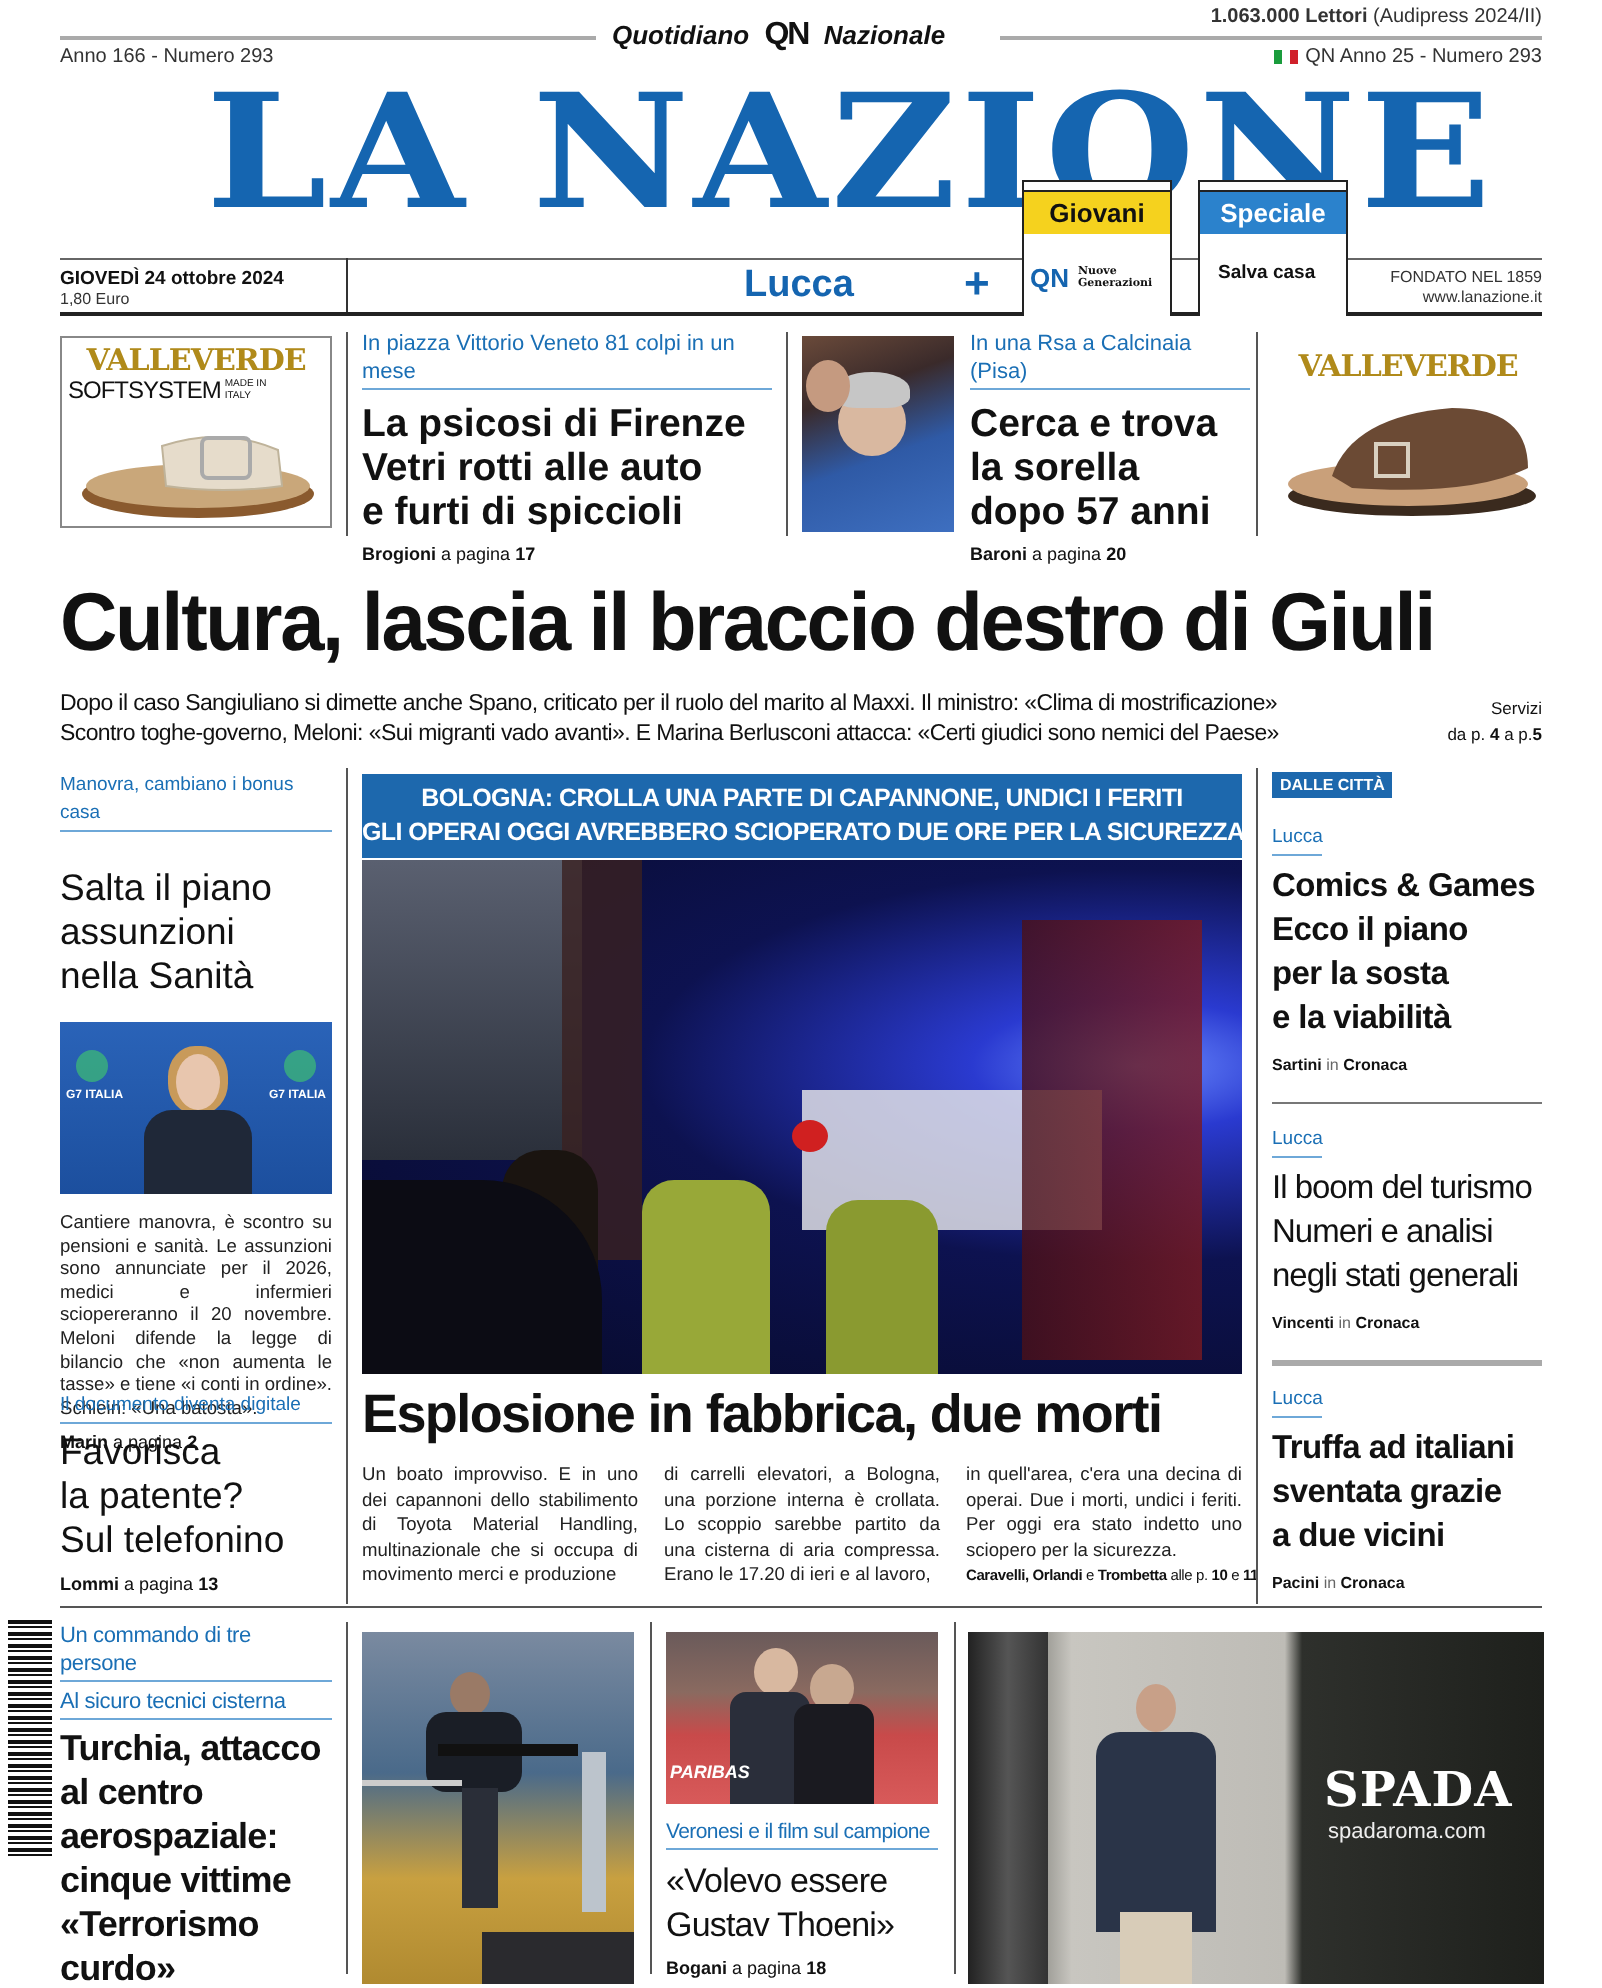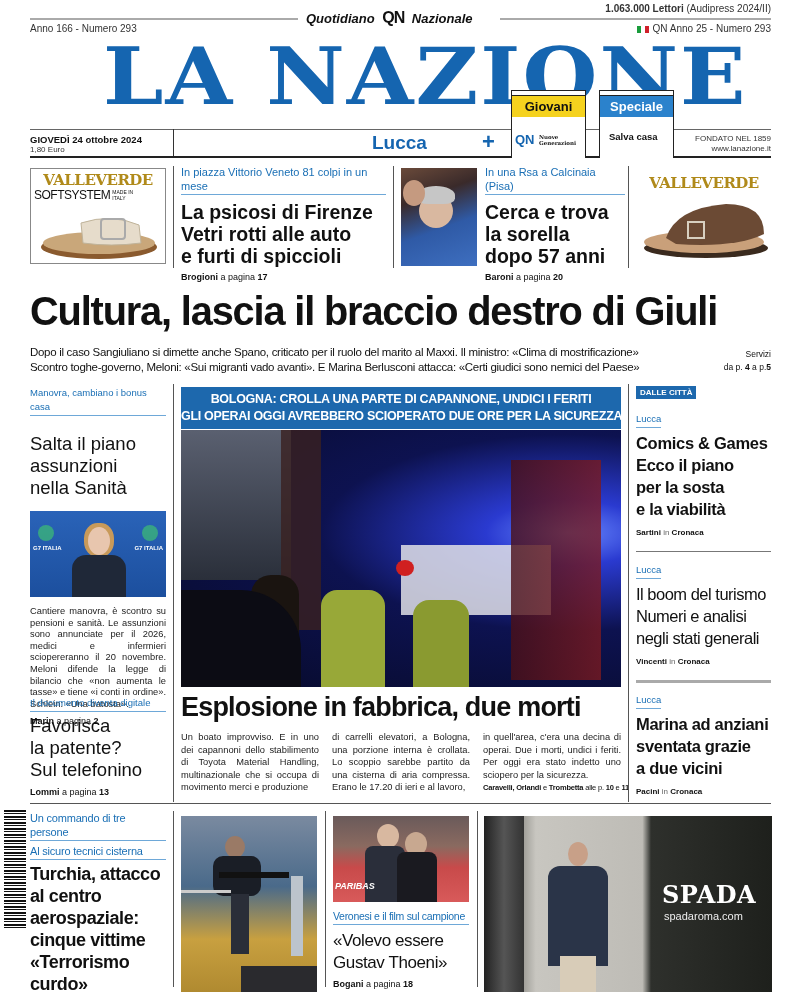--- a/index.html
+++ b/index.html
@@ -209,21 +209,21 @@
     <div>negli stati generali</div>
   </div>
   <div class="byline" style="margin-top:8px;font-size:8px">
     <b>Vincenti</b> <span style="color:#666">in</span> <b>Cronaca</b>
   </div>
 </div>
 <div class="hline" style="left:636px;top:680px;width:135px;background:#aaa;height:3px"></div>
 <div class="abs" style="left:636px;top:689px;width:140px">
   <div class="kicker" style="font-size:9.5px">Lucca</div>
   <div style="font-size:16.5px;font-weight:bold;line-height:22px;margin-top:4px;letter-spacing:-0.3px">
-    <div>Marina ad anziani</div>
+    <div>Truffa ad italiani</div>
     <div>sventata grazie</div>
     <div>a due vicini</div>
   </div>
   <div class="byline" style="margin-top:8px;font-size:8px">
     <b>Pacini</b> <span style="color:#666">in</span> <b>Cronaca</b>
   </div>
 </div>
 
 <div class="hline" style="left:30px;top:803px;width:741px;background:#555"></div>
 <div style="position:absolute;left:4px;top:810px;width:22px;height:120px;background:repeating-linear-gradient(180deg,#111 0 2px,#fff 2px 3px,#111 3px 4px,#fff 4px 6px);"></div>

